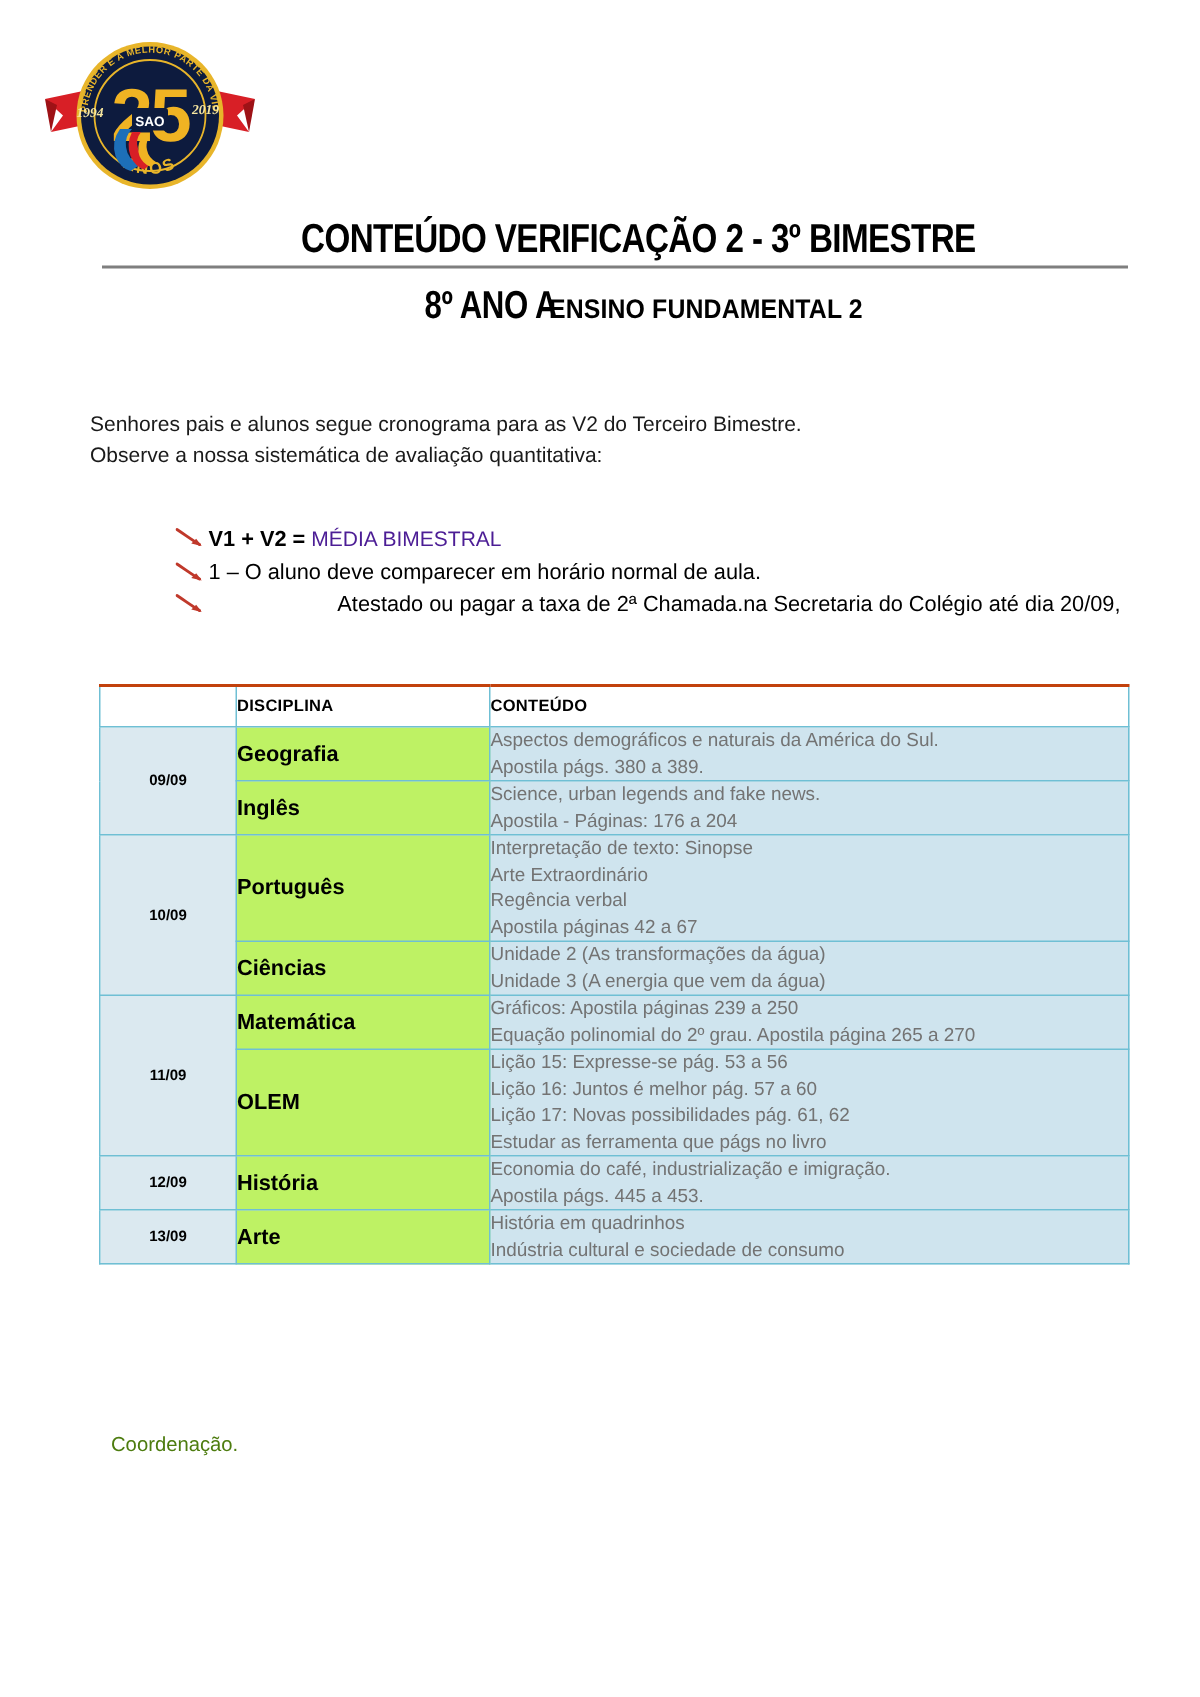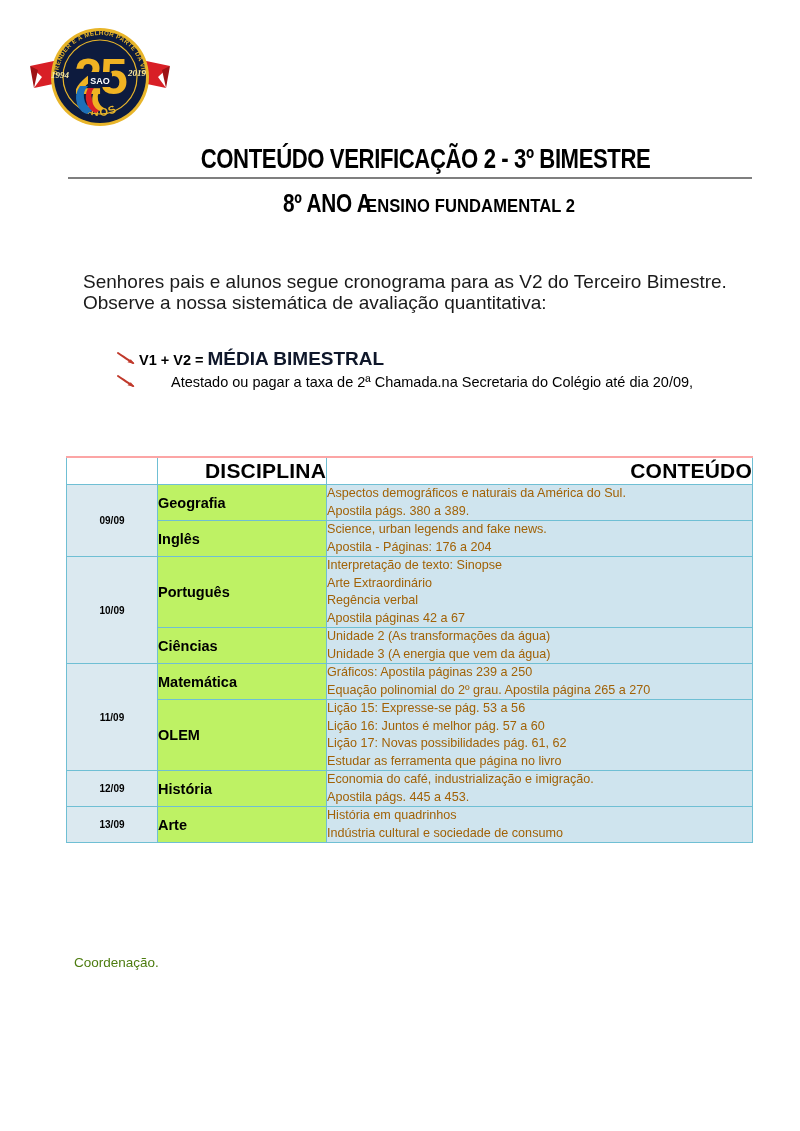--- a/index.html
+++ b/index.html
@@ -75,24 +75,24 @@
     transform: scaleX(0.92);
     transform-origin: left center;
     white-space: nowrap;
     margin-left: -28px;
     letter-spacing: 0.1px;
   }
 
   
   .intro {
     position: absolute;
-    left: 83px;
+    left: 60px;
     top: 272px;
     width: 672px;
-    font-size: 19px;
+    font-size: 14px;
     line-height: 20.5px;
     color: #1a1a1a;
   }
   .intro .just {
     text-align: justify;
     text-align-last: left;
   }
 
   
   .bullets {
@@ -115,23 +115,24 @@
     margin-top: 1px;
   }
   .bullet-arrow svg { display: block; }
   .bullet-text {
     flex: 1 1 auto;
     padding-left: 2px;
   }
   .bullet-text .cont {
     display: block;
     padding-left: 32px;
+    text-align: right;
   }
   .bold-black { font-weight: bold; color: #000; }
-  .blue-caps { color: #0f172a; font-weight: bold; font-size: 19px; }
+  .blue-caps { color: #4c1d95; font-weight: normal; font-size: 14px; }
 
   
   .sched-wrap {
     position: absolute;
     left: 66px;
     top: 456px;
     width: 686px;
   }
   table.sched {
     border-collapse: collapse;
@@ -143,46 +144,46 @@
     vertical-align: middle;
     padding: 0;
   }
   col.c-date { width: 91px; }
   col.c-disc { width: 169px; }
   col.c-cont { width: 426px; }
 
   tr.head-row td {
     background: #ffffff;
     height: 26px;
-    text-align: right;
-    font-weight: bold;
-    font-size: 21px;
+    text-align: left;
+    font-weight: bold;
+    font-size: 11px;
     letter-spacing: 0.2px;
-    border-top: 2px solid #fca5a5;
+    border-top: 2px solid #c2410c;
   }
   tr.head-row td.blank { border-right-color: #6fbfd4; }
 
   td.date-cell {
     background: #dbe9f0;
     text-align: center;
     font-weight: bold;
     font-size: 10px;
   }
   td.disc-cell {
     background: #bef264;
     font-weight: bold;
     font-size: 14.5px;
     padding-left: 9px;
   }
   td.cont-cell {
     background: #cfe4ee;
     font-size: 12.6px;
     line-height: 17.5px;
     padding: 4px 6px 5px 8px;
-    color: #a16207;
+    color: #737373;
   }
   td.cont-cell .ln { display: block; white-space: nowrap; }
 
   
   .footer {
     position: absolute;
     left: 74px;
     top: 955px;
     font-size: 13.5px;
     color: #4d7c0f;
@@ -253,20 +254,29 @@
       <svg width="20" height="19" viewBox="0 0 20 19" xmlns="http://www.w3.org/2000/svg">
         <path d="M1 3 C7 7 11 10 16 13" stroke="#c0392b" stroke-width="2" fill="none" stroke-linecap="round"></path>
         <path d="M17.5 14 L10.5 12.3 L13.8 9.2 Z" fill="#c0392b"></path>
       </svg>
     </span>
     <span class="bullet-text">
       <span class="bold-black">V1 + V2 = </span><span class="blue-caps">MÉDIA BIMESTRAL</span>
     </span>
   </div>
 
+  <div class="bullet-row">
+    <span class="bullet-arrow">
+      <svg width="20" height="19" viewBox="0 0 20 19" xmlns="http://www.w3.org/2000/svg">
+        <path d="M1 3 C7 7 11 10 16 13" stroke="#c0392b" stroke-width="2" fill="none" stroke-linecap="round"></path>
+        <path d="M17.5 14 L10.5 12.3 L13.8 9.2 Z" fill="#c0392b"></path>
+      </svg>
+    </span>
+    <span class="bullet-text">1 – O aluno deve comparecer em horário normal de aula.</span>
+  </div>
 
   <div class="bullet-row">
     <span class="bullet-arrow">
       <svg width="20" height="19" viewBox="0 0 20 19" xmlns="http://www.w3.org/2000/svg">
         <path d="M1 3 C7 7 11 10 16 13" stroke="#c0392b" stroke-width="2" fill="none" stroke-linecap="round"></path>
         <path d="M17.5 14 L10.5 12.3 L13.8 9.2 Z" fill="#c0392b"></path>
       </svg>
     </span>
     <span class="bullet-text">
       <span class="cont">Atestado ou pagar a taxa de 2ª Chamada.na Secretaria do Colégio até dia 20/09,</span>
@@ -333,21 +343,21 @@
           <span class="ln">Equação polinomial do 2º grau. Apostila página 265 a 270</span>
         </td>
       </tr>
 
       <tr>
         <td class="disc-cell">OLEM</td>
         <td class="cont-cell">
           <span class="ln">Lição 15: Expresse-se pág. 53 a 56</span>
           <span class="ln">Lição 16: Juntos é melhor pág. 57 a 60</span>
           <span class="ln">Lição 17: Novas possibilidades pág. 61, 62</span>
-          <span class="ln">Estudar as ferramenta que página no livro</span>
+          <span class="ln">Estudar as ferramenta que págs no livro</span>
         </td>
       </tr>
 
       <tr>
         <td class="date-cell">12/09</td>
         <td class="disc-cell">História</td>
         <td class="cont-cell">
           <span class="ln">Economia do café, industrialização e imigração.</span>
           <span class="ln">Apostila págs. 445 a 453.</span>
         </td>

